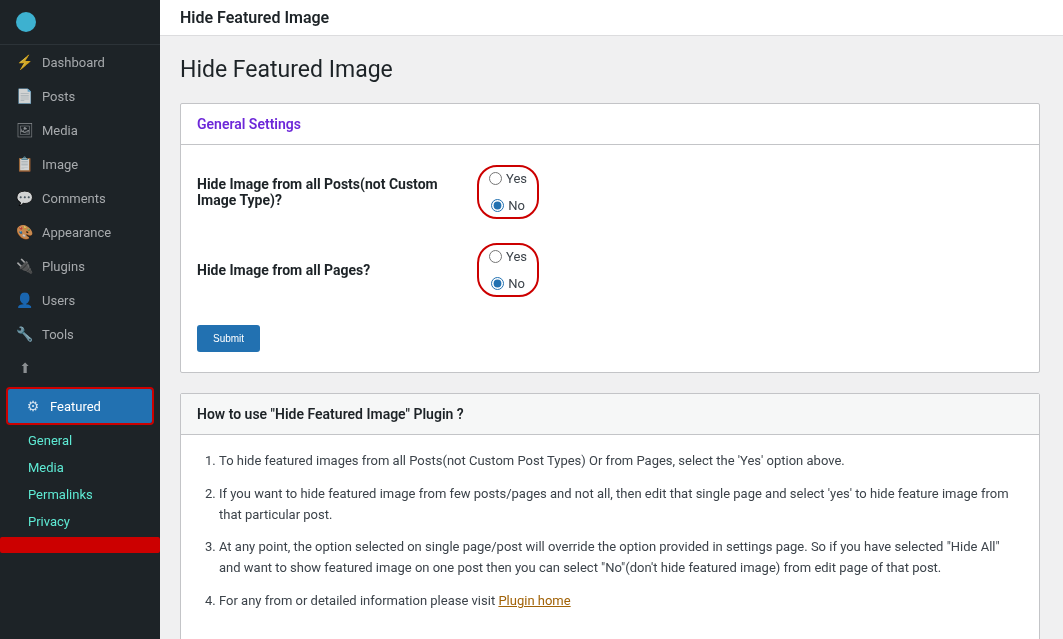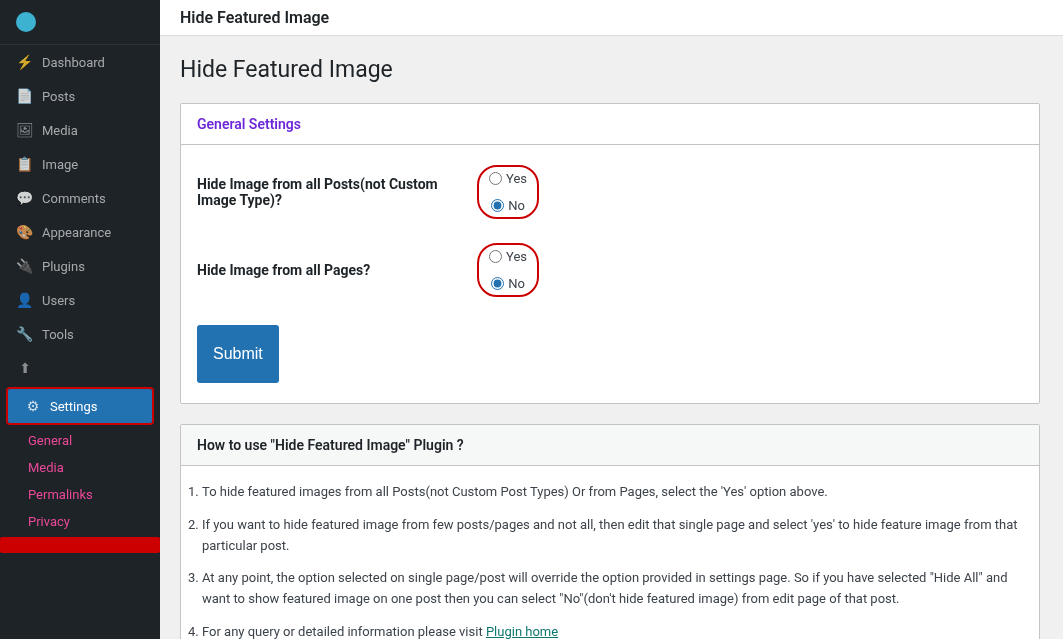--- a/index.html
+++ b/index.html
@@ -47,21 +47,21 @@
       flex-shrink: 0;
       font-size: 14px;
       opacity: 0.8;
     }
 
     
     .submenu-item {
       display: block;
       padding: 6px 16px 6px 28px;
       cursor: pointer;
-      color: #ec4899;
+      color: #5eead4;
       font-size: 13px;
     }
     .submenu-item.active { color: #fff; font-weight: 600; }
 
     
     #main {
       flex: 1;
       overflow-y: auto;
       background: #f0f0f1;
     }
@@ -139,52 +139,52 @@
       gap: 4px;
       cursor: pointer;
     }
 
     .radio-option input[type="radio"] { cursor: pointer; accent-color: #2271b1; }
 
     .submit-btn {
       background: #2271b1;
       color: #fff;
       border: none;
-      padding: 20px 16px;
-      font-size: 16px;
+      padding: 8px 16px;
+      font-size: 10px;
       cursor: pointer;
       border-radius: 3px;
       margin-top: 20px;
     }
 
     .how-to-use-header {
       padding: 12px 16px;
       background: #f6f7f7;
       border-bottom: 1px solid #c3c4c7;
       font-weight: 600;
       font-size: 14px;
       color: #1d2327;
     }
 
     .instructions {
-      padding: 16px 3px;
+      padding: 16px 20px;
       list-style: decimal;
       list-style-position: outside;
     }
 
     .instructions li {
       margin-bottom: 12px;
       font-size: 13px;
       line-height: 1.6;
       color: #3c434a;
       margin-left: 18px;
     }
 
     .plugin-link {
-      color: #0f766e;
+      color: #a16207;
       text-decoration: underline;
       cursor: pointer;
     }
   </style>
 </head>
 <body>
 
 <div id="sidebar">
 
   <div class="sidebar-logo">
@@ -227,21 +227,21 @@
     <span class="sidebar-icon">🔧</span>
     <span>Tools</span>
   </div>
   <div class="sidebar-item" style="line-height:1.3;">
     <span class="sidebar-icon">⬆</span>
   </div>
 
   <div style="margin: 2px 6px; border: 2px solid #c00; border-radius: 4px;">
     <div class="sidebar-item active" style="margin:0; border-radius:2px;">
       <span class="sidebar-icon">⚙</span>
-      <span>Settings</span>
+      <span>Featured</span>
     </div>
   </div>
 
   <a class="submenu-item">
     <span>General</span>
   </a>
   <a class="submenu-item">
     <span>Media</span>
   </a>
   <a class="submenu-item">
@@ -314,21 +314,21 @@
           <li>
             <span>To hide featured images from all Posts(not Custom Post Types) Or from Pages, select the 'Yes' option above.</span>
           </li>
           <li>
             <span>If you want to hide featured image from few posts/pages and not all, then edit that single page and select 'yes' to hide feature image from that particular post.</span>
           </li>
           <li>
             <span>At any point, the option selected on single page/post will override the option provided in settings page. So if you have selected "Hide All" and want to show featured image on one post then you can select "No"(don't hide featured image) from edit page of that post.</span>
           </li>
           <li>
-            <span>For any query or detailed information please visit</span>
+            <span>For any from or detailed information please visit</span>
             <a class="plugin-link">Plugin home</a>
           </li>
         </ol>
       </div>
     </div>
 
   </div>
 </div>
 
 </body></html>

